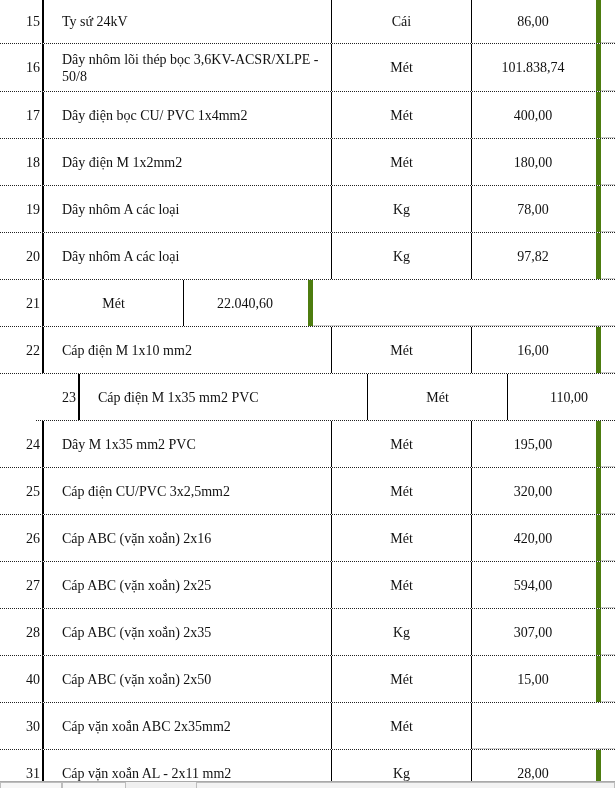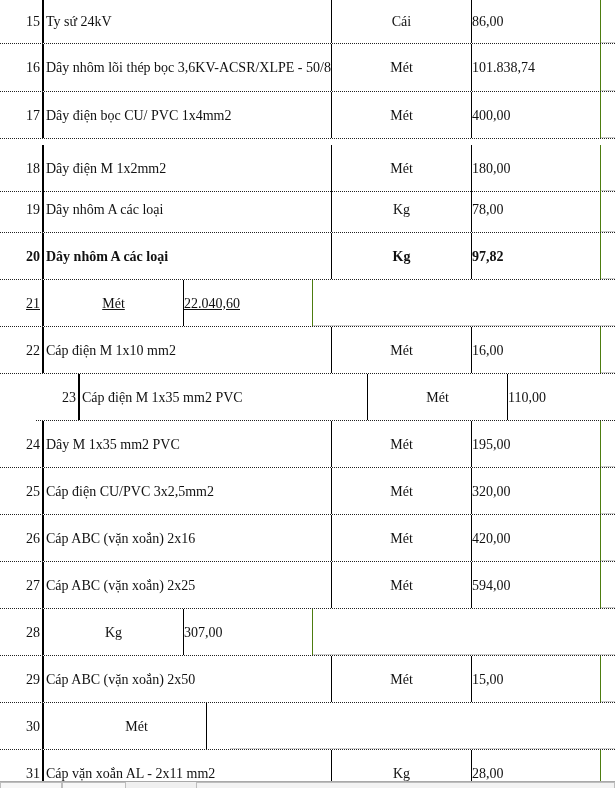--- a/index.html
+++ b/index.html
@@ -5,24 +5,24 @@
   html, body { margin:0; padding:0; background:#ffffff; }
   body { width:615px; height:788px; overflow:hidden; position:relative;
          font-family:"Liberation Serif", "DejaVu Serif", serif; color:#111; }
   .sheet { position:absolute; left:0; top:0; width:615px; height:781px; overflow:hidden; }
   .row { position:absolute; left:0; width:615px; display:flex;
          border-bottom:1px dotted #222; box-sizing:border-box; }
   .cell { box-sizing:border-box; height:100%; display:flex; align-items:center;
           font-size:14px; line-height:17px; }
   .c-no { width:44px; justify-content:flex-end; padding-right:2px;
           border-right:2px solid #000; }
-  .c-desc { width:288px; padding-left:2px; border-right:1px solid #000; }
+  .c-desc { width:288px; padding-left:18px; border-right:1px solid #000; }
   .c-unit { width:140px; justify-content:center; border-right:1px solid #000; }
-  .c-qty { width:129px; justify-content:flex-start; padding-right:2px;
-           border-right:1px solid #4d7c0f; }
+  .c-qty { width:129px; justify-content:center; padding-right:2px;
+           border-right:5px solid #4d7c0f; }
   .c-extra { flex:1; border-bottom:1px solid #d0d0d0; margin-bottom:-1px; }
   .bottom-bar { position:absolute; left:0; top:781px; width:615px; height:7px;
                 background:#f0f0f0; border-top:1px solid #a9a9a9; box-sizing:border-box; }
   .bb-tab { position:absolute; top:0; height:7px; border:1px solid #bdbdbd;
             border-bottom:none; background:#f7f7f7; box-sizing:border-box; }
 </style>
 </head>
 <body>
 
 <div class="sheet" id="sheet">
@@ -64,21 +64,21 @@
         <span>Dây điện bọc CU/ PVC 1x4mm2</span>
       </div>
     <div class="cell c-unit">
         <span>Mét</span>
       </div>
     <div class="cell c-qty">
         <span>400,00</span>
       </div>
     <div class="cell c-extra"></div>
   </div>
-    <div class="row" style="top: 145px; height: 47px;">
+    <div class="row" style="top: 139px; height: 47px;">
     <div class="cell c-no">
         <span>18</span>
       </div>
     <div class="cell c-desc">
         <span>Dây điện M 1x2mm2</span>
       </div>
     <div class="cell c-unit">
         <span>Mét</span>
       </div>
     <div class="cell c-qty">
@@ -94,36 +94,36 @@
         <span>Dây nhôm A các loại</span>
       </div>
     <div class="cell c-unit">
         <span>Kg</span>
       </div>
     <div class="cell c-qty">
         <span>78,00</span>
       </div>
     <div class="cell c-extra"></div>
   </div>
-    <div class="row" style="top: 233px; height: 47px; font-weight: bold;">
+    <div class="row" style="top: 233px; height: 47px;">
     <div class="cell c-no">
         <span>20</span>
       </div>
     <div class="cell c-desc">
         <span>Dây nhôm A các loại</span>
       </div>
     <div class="cell c-unit">
         <span>Kg</span>
       </div>
     <div class="cell c-qty">
         <span>97,82</span>
       </div>
     <div class="cell c-extra"></div>
   </div>
-    <div class="row" style="top: 280px; height: 47px; text-decoration: underline;">
+    <div class="row" style="top: 280px; height: 47px;">
     <div class="cell c-no">
         <span>21</span>
       </div>
     <div class="cell c-unit">
         <span>Mét</span>
       </div>
     <div class="cell c-qty">
         <span>22.040,60</span>
       </div>
     <div class="cell c-extra"></div>
@@ -215,46 +215,52 @@
       </div>
     <div class="cell c-qty">
         <span>594,00</span>
       </div>
     <div class="cell c-extra"></div>
   </div>
     <div class="row" style="top: 609px; height: 47px;">
     <div class="cell c-no">
         <span>28</span>
       </div>
+    <div class="cell c-desc">
+        <span>Cáp ABC (vặn xoắn) 2x35</span>
+      </div>
     <div class="cell c-unit">
         <span>Kg</span>
       </div>
     <div class="cell c-qty">
         <span>307,00</span>
       </div>
     <div class="cell c-extra"></div>
   </div>
     <div class="row" style="top: 656px; height: 47px;">
     <div class="cell c-no">
-        <span>29</span>
+        <span>40</span>
       </div>
     <div class="cell c-desc">
         <span>Cáp ABC (vặn xoắn) 2x50</span>
       </div>
     <div class="cell c-unit">
         <span>Mét</span>
       </div>
     <div class="cell c-qty">
         <span>15,00</span>
       </div>
     <div class="cell c-extra"></div>
   </div>
-    <div class="row" style="top: 703px; height: 47px; gap: 23px;">
+    <div class="row" style="top: 703px; height: 47px;">
     <div class="cell c-no">
         <span>30</span>
+      </div>
+    <div class="cell c-desc">
+        <span>Cáp vặn xoắn ABC 2x35mm2</span>
       </div>
     <div class="cell c-unit">
         <span>Mét</span>
       </div>
     <div class="cell c-extra"></div>
   </div>
     <div class="row" style="top: 750px; height: 47px;">
     <div class="cell c-no">
         <span>31</span>
       </div>

